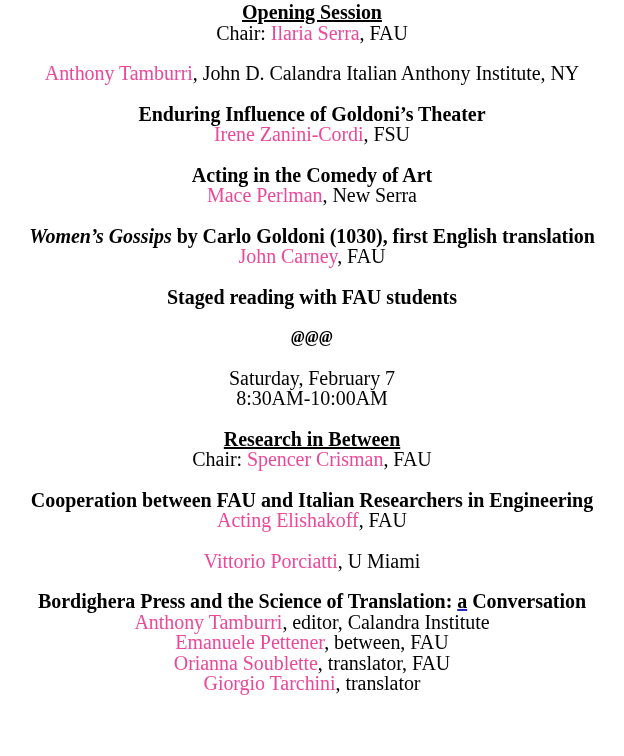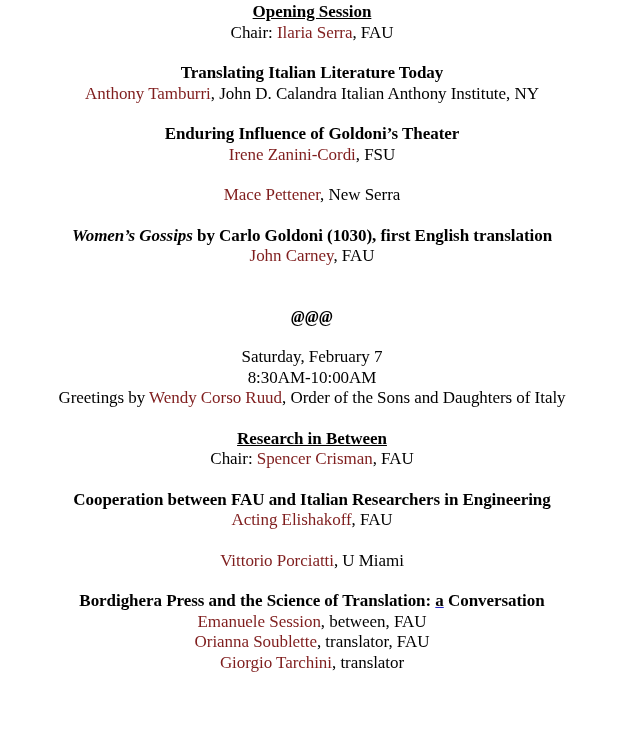--- a/index.html
+++ b/index.html
@@ -15,31 +15,31 @@
     color: #000000;
     -webkit-font-smoothing: none;
   }
   #program {
     width: 624px;
     padding-top: 2px;
     box-sizing: border-box;
     text-align: center;
   }
   .line {
-    font-size: 17px;
+    font-size: 20px;
     line-height: 20.5px;
     text-align: center;
     white-space: nowrap;
     letter-spacing: -0.05px;
   }
   .bold      { font-weight: bold; }
   .regular   { font-weight: normal; }
   .italic    { font-style: italic; text-align: right; }
   .underline { text-decoration: underline; }
-  .red       { color: #7f1d1d; }
+  .red       { color: #ec4899; }
   .black     { color: #000000; text-align: center; }
   .blue-ul {
     text-decoration: underline;
     text-decoration-color: #2222cc;
     color: #000000;
   }
   
   .gap-block { height: 20px; }
   .sep {
     font-size: 16.4px;
@@ -58,69 +58,69 @@
   <div class="line">
     <span class="bold underline">Opening Session</span>
   </div>
   <div class="line">
     <span class="regular black">Chair: </span><span class="regular red">Ilaria Serra</span><span class="regular black">, FAU</span>
   </div>
 
   <div class="gap-block"></div>
 
   <div class="line">
-    <span class="bold">Translating Italian Literature Today</span>
-  </div>
-  <div class="line">
     <span class="regular red">Anthony Tamburri</span><span class="regular black">, John D. Calandra Italian Anthony Institute, NY</span>
   </div>
 
   <div class="gap-block"></div>
 
   <div class="line">
     <span class="bold">Enduring Influence of Goldoni’s Theater</span>
   </div>
   <div class="line">
     <span class="regular red">Irene Zanini-Cordi</span><span class="regular black">, FSU</span>
   </div>
 
   <div class="gap-block"></div>
 
   <div class="line">
-    <span class="regular red">Mace Pettener</span><span class="regular black">, New Serra</span>
+    <span class="bold">Acting in the Comedy of Art</span>
+  </div>
+  <div class="line">
+    <span class="regular red">Mace Perlman</span><span class="regular black">, New Serra</span>
   </div>
 
   <div class="gap-block"></div>
 
   <div class="line">
     <span class="bold italic">Women’s Gossips</span><span class="bold"> by Carlo Goldoni (1030), first English translation</span>
   </div>
   <div class="line">
     <span class="regular red">John Carney</span><span class="regular black">, FAU</span>
   </div>
 
   <div class="gap-block"></div>
 
+  <div class="line">
+    <span class="bold">Staged reading with FAU students</span>
+  </div>
 
   <div class="gap-block"></div>
 
   <div class="sep">
     <span>@@@</span>
   </div>
 
   <div class="gap-block"></div>
 
   <div class="line">
     <span class="regular black">Saturday, February 7</span>
   </div>
   <div class="line">
     <span class="regular black">8:30AM-10:00AM</span>
-  </div>
-  <div class="line">
-    <span class="regular black">Greetings by </span><span class="regular red">Wendy Corso Ruud</span><span class="regular black">, Order of the Sons and Daughters of Italy</span>
   </div>
 
   <div class="gap-block"></div>
 
   <div class="line">
     <span class="bold underline">Research in Between</span>
   </div>
   <div class="line">
     <span class="regular black">Chair: </span><span class="regular red">Spencer Crisman</span><span class="regular black">, FAU</span>
   </div>
@@ -140,21 +140,24 @@
     <span class="regular red">Vittorio Porciatti</span><span class="regular black">, U Miami</span>
   </div>
 
   <div class="gap-block"></div>
 
   <div class="line">
     <span class="bold">Bordighera Press and the Science of Translation: </span><span class="bold blue-ul">a</span><span class="bold"> Conversation</span>
   </div>
 
   <div class="line">
-    <span class="regular red">Emanuele Session</span><span class="regular black">, between, FAU</span>
+    <span class="regular red">Anthony Tamburri</span><span class="regular black">, editor, Calandra Institute</span>
+  </div>
+  <div class="line">
+    <span class="regular red">Emanuele Pettener</span><span class="regular black">, between, FAU</span>
   </div>
   <div class="line">
     <span class="regular red">Orianna Soublette</span><span class="regular black">, translator, FAU</span>
   </div>
   <div class="line">
     <span class="regular red">Giorgio Tarchini</span><span class="regular black">, translator</span>
   </div>
 
 </div>
 

